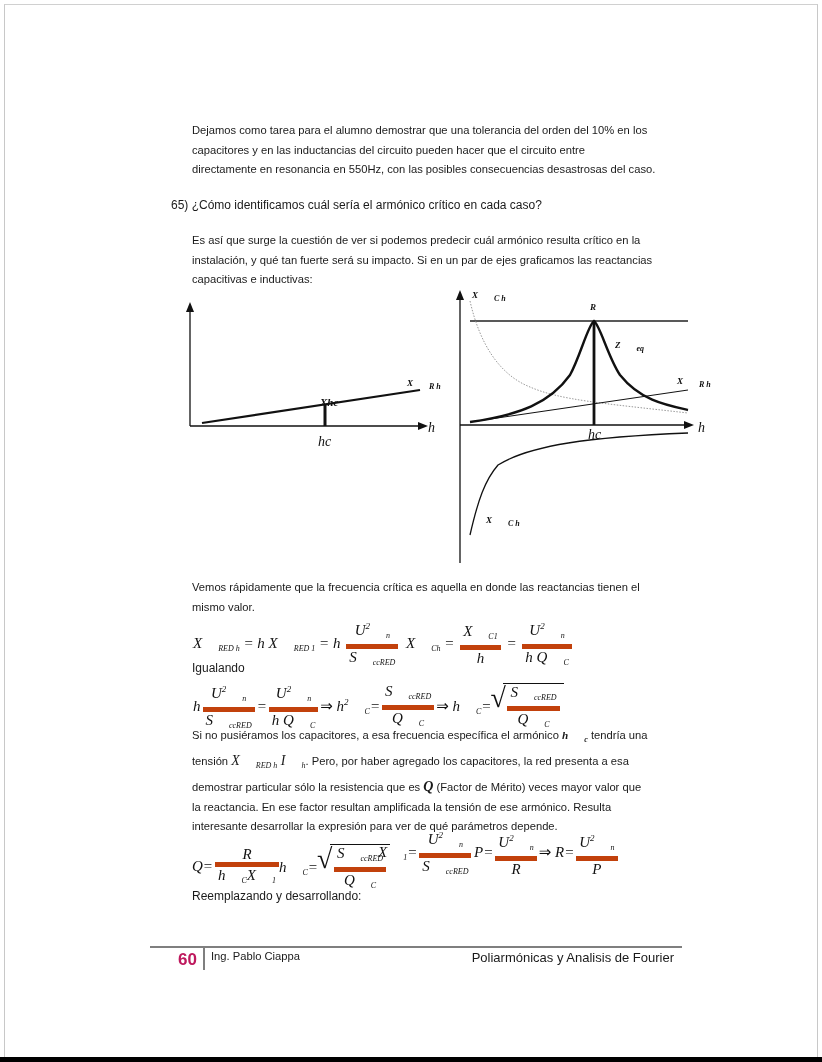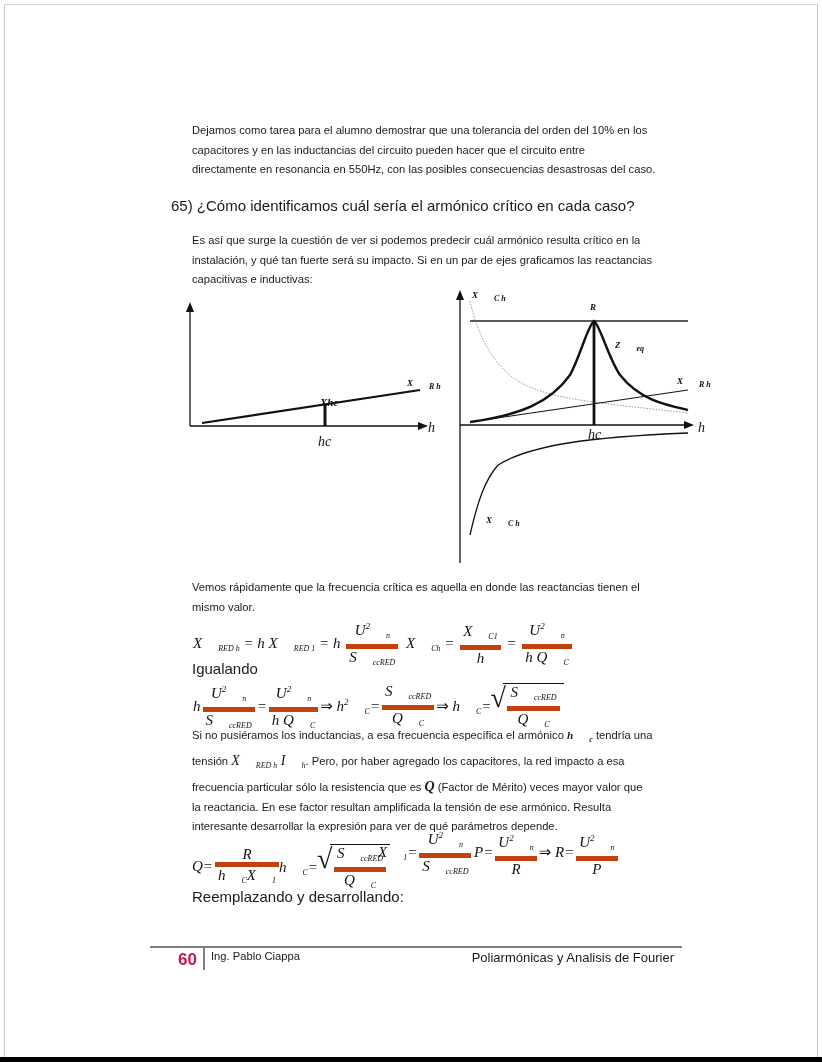--- a/index.html
+++ b/index.html
@@ -1,21 +1,21 @@
 <!DOCTYPE html>
 <html><head>
 <meta charset="utf-8">
 <style>
   html, body { margin:0; padding:0; }
   body { width:822px; height:1062px; background:#ffffff; position:relative; overflow:hidden;
          font-family:"Liberation Sans", sans-serif; color:#1a1a1a; }
   .page { position:absolute; left:4px; top:4px; width:812px; height:1052px;
           border-left:1px solid #c8c8c8; border-right:1px solid #c8c8c8; border-top:1px solid #d0d0d0; background:#fff; }
   .bottom-bar { position:absolute; left:0; top:1057px; width:822px; height:5px; background:#000; }
-  .txt { position:absolute; font-size:15px; line-height:19.5px; color:#1a1a1a; white-space:nowrap; }
+  .txt { position:absolute; font-size:12px; line-height:19.5px; color:#1a1a1a; white-space:nowrap; }
   .para { position:absolute; left:192px; width:500px; font-size:11.2px; line-height:19.5px; }
   .para div { white-space:nowrap; }
   .math { position:absolute; font-family:"Liberation Serif", serif; font-style:italic; font-size:15px; color:#111; white-space:nowrap; }
   .frac { display:inline-block; vertical-align:middle; text-align:center; margin:0 2px; }
   .frac .num { display:block; border-bottom:5px solid #c2410c; padding:0 3px; line-height:16px; }
   .frac .den { display:block; padding:0 3px; line-height:17px; }
   sub { font-size:8px; vertical-align:-3px;margin-left:16px; }
   sup { font-size:9px; }
   .upright { font-style:normal; }
   .sqrt { display:inline-block; vertical-align:middle; border-top:1px solid #111; padding:0 2px; position:relative; margin-left:12px; }
@@ -108,23 +108,23 @@
 
 <div class="txt" style="left:192px; top:659px;">Igualando</div>
 
 <div class="math" style="left:193px; top:681px;">
   <span>h</span><span class="frac"><span class="num"><span>U</span><sup>2</sup><sub>n</sub></span><span class="den"><span>S</span><sub>ccRED</sub></span></span><span>=</span><span class="frac"><span class="num"><span>U</span><sup>2</sup><sub>n</sub></span><span class="den"><span>h Q</span><sub>C</sub></span></span><span class="upright">⇒</span>
   <span>h</span><sup>2</sup><sub>C</sub><span>=</span><span class="frac"><span class="num"><span>S</span><sub>ccRED</sub></span><span class="den"><span>Q</span><sub>C</sub></span></span><span class="upright">⇒</span>
   <span>h</span><sub>C</sub><span>=</span><span class="sqrt"><span class="frac"><span class="num"><span>S</span><sub>ccRED</sub></span><span class="den"><span>Q</span><sub>C</sub></span></span></span>
 </div>
 
 <div class="para" style="top:725px; line-height:21px;">
-  <div><span>Si no pusiéramos los inductancias, a esa frecuencia específica el armónico </span><b style="font-family:'Liberation Serif',serif;font-style:italic;"><span>h</span><sub>c</sub></b><span> tendría una</span></div>
-  <div><span>tensión </span><span style="font-family:'Liberation Serif',serif;font-style:italic;font-size:14px;"><span>X</span><sub>RED h</sub> <span>I</span><sub>h</sub></span><span>. Pero, por haber agregado los capacitores, la red impacto a esa</span></div>
-  <div><span>frecuencia particular sólo la resistencia que es </span><b style="font-family:'Liberation Serif',serif;font-style:italic;font-size:14px;">Q</b><span>  (Factor de Mérito) veces mayor valor que</span></div>
+  <div><span>Si no pusiéramos los capacitores, a esa frecuencia específica el armónico </span><b style="font-family:'Liberation Serif',serif;font-style:italic;"><span>h</span><sub>c</sub></b><span> tendría una</span></div>
+  <div><span>tensión </span><span style="font-family:'Liberation Serif',serif;font-style:italic;font-size:14px;"><span>X</span><sub>RED h</sub> <span>I</span><sub>h</sub></span><span>. Pero, por haber agregado los capacitores, la red presenta a esa</span></div>
+  <div><span>demostrar particular sólo la resistencia que es </span><b style="font-family:'Liberation Serif',serif;font-style:italic;font-size:14px;">Q</b><span>  (Factor de Mérito) veces mayor valor que</span></div>
   <div style="line-height:19px;">la reactancia. En ese factor resultan amplificada la tensión de ese armónico. Resulta</div>
   <div style="line-height:19px;">interesante desarrollar la expresión para ver de qué parámetros depende.</div>
 </div>
 
 <div class="math" style="left:192px; top:846px;">
   <span>Q</span><span>=</span><span class="frac"><span class="num">R</span><span class="den"><span>h</span><sub>C</sub><span>X</span><sub>1</sub></span></span>
 </div>
 
 <div class="math" style="left:279px; top:844px;">
   <span>h</span><sub>C</sub><span>=</span><span class="sqrt"><span class="frac"><span class="num"><span>S</span><sub>ccRED</sub></span><span class="den"><span>Q</span><sub>C</sub></span></span></span>

